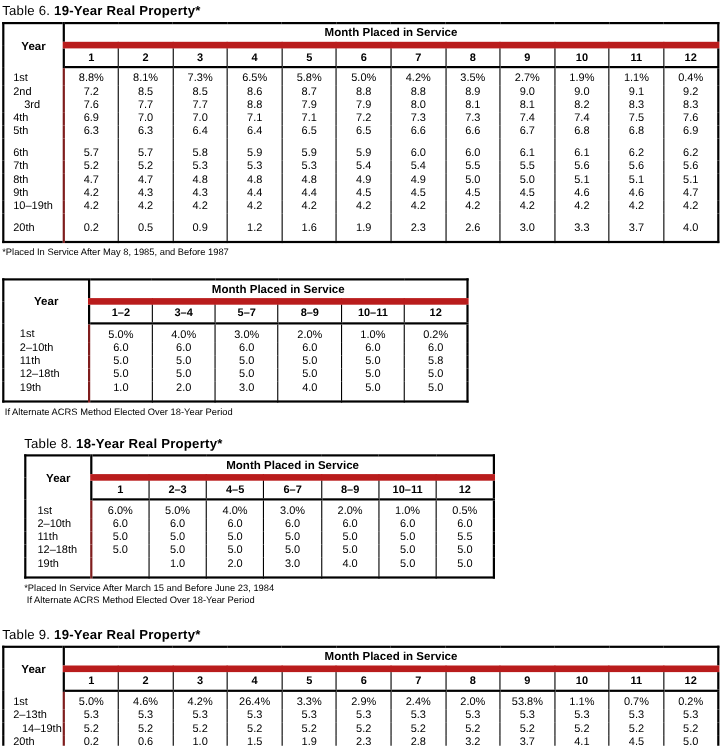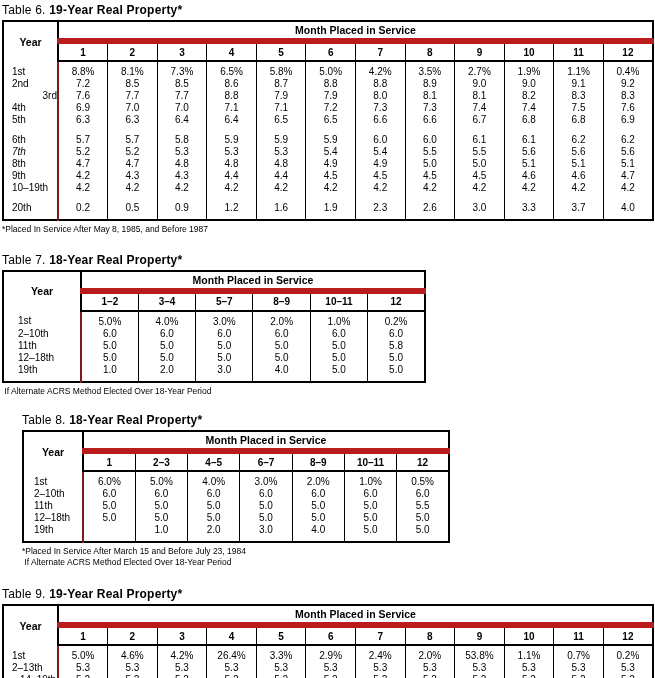--- a/index.html
+++ b/index.html
@@ -104,21 +104,21 @@
             <td class="val">8.7</td>
             <td class="val">8.8</td>
             <td class="val">8.8</td>
             <td class="val">8.9</td>
             <td class="val">9.0</td>
             <td class="val">9.0</td>
             <td class="val">9.1</td>
             <td class="val">9.2</td>
           </tr>
           <tr class="">
-            <td class="ylabel" style="padding-left: 4px; text-align: right;">3rd</td>
+            <td class="ylabel" style="padding-left: 18px;">3rd</td>
             <td class="val">7.6</td>
             <td class="val">7.7</td>
             <td class="val">7.7</td>
             <td class="val">8.8</td>
             <td class="val">7.9</td>
             <td class="val">7.9</td>
             <td class="val">8.0</td>
             <td class="val">8.1</td>
             <td class="val">8.1</td>
             <td class="val">8.2</td>
@@ -164,21 +164,21 @@
             <td class="val">5.9</td>
             <td class="val">5.9</td>
             <td class="val">6.0</td>
             <td class="val">6.0</td>
             <td class="val">6.1</td>
             <td class="val">6.1</td>
             <td class="val">6.2</td>
             <td class="val">6.2</td>
           </tr>
           <tr class="">
-            <td class="ylabel" style="padding-left: 8px; font-style: italic;">7th</td>
+            <td class="ylabel" style="padding-left: 8px;">7th</td>
             <td class="val">5.2</td>
             <td class="val">5.2</td>
             <td class="val">5.3</td>
             <td class="val">5.3</td>
             <td class="val">5.3</td>
             <td class="val">5.4</td>
             <td class="val">5.4</td>
             <td class="val">5.5</td>
             <td class="val">5.5</td>
             <td class="val">5.6</td>
@@ -245,21 +245,20 @@
             <td class="val">3.7</td>
             <td class="val">4.0</td>
           </tr>
         </tbody>
       </table>
       <div class="footnotes">
         <div class="footnote">*Placed In Service After May 8, 1985, and Before 1987</div>
       </div>
     </section>
     <section class="section" style="margin-bottom: 17px;">
-      <div class="title"><span>Table 7.</span> <span class="bold">18-Year Real Property*</span></div>
       <table class="rate" style="width: 424px;">
         <colgroup>
           <col style="width: 78px;">
           <col>
           <col>
           <col>
           <col>
           <col>
           <col>
         </colgroup>
@@ -404,21 +403,21 @@
             <td class="val">1.0</td>
             <td class="val">2.0</td>
             <td class="val">3.0</td>
             <td class="val">4.0</td>
             <td class="val">5.0</td>
             <td class="val">5.0</td>
           </tr>
         </tbody>
       </table>
       <div class="footnotes">
-        <div class="footnote">*Placed In Service After March 15 and Before July 23, 1984</div>
+        <div class="footnote">*Placed In Service After March 15 and Before June 23, 1984</div>
         <div class="footnote"> If Alternate ACRS Method Elected Over 18-Year Period</div>
       </div>
     </section>
     <section class="section" style="margin-bottom: 0px;">
       <div class="title"><span>Table 9.</span> <span class="bold">19-Year Real Property*</span></div>
       <table class="rate" style="width: 652px;">
         <colgroup>
           <col style="width: 55px;">
           <col>
           <col>

